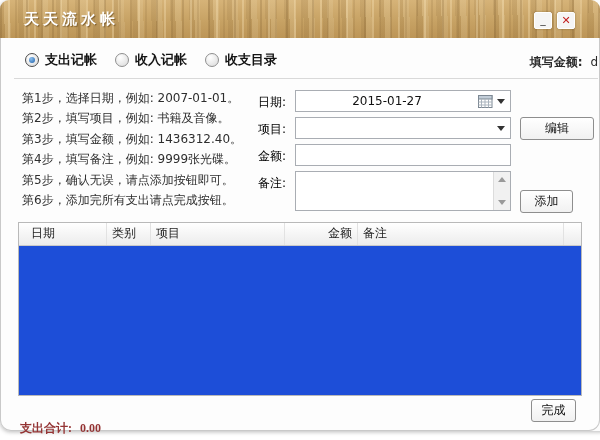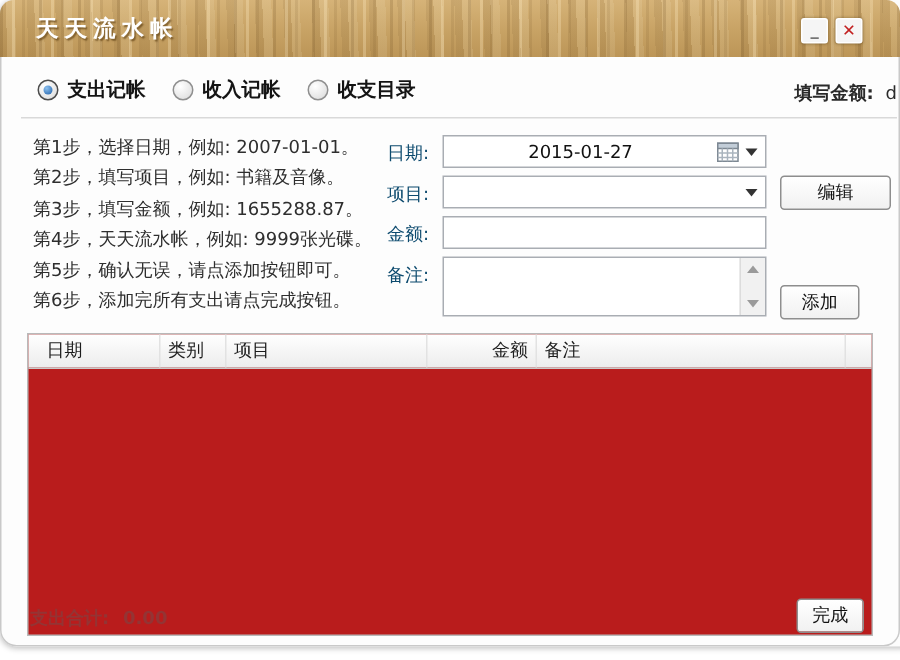--- a/index.html
+++ b/index.html
@@ -35,21 +35,21 @@
              background:radial-gradient(circle at 35% 30%,#8cc0ef,#1e5fa8);}
   .radio .rlabel{margin-left:6px;font-size:13px;font-weight:bold;color:#141414;}
   .curuser{position:absolute;top:54px;right:14px;font-size:12px;color:#2a2a2a;}
   .curuser .ulab{font-weight:bold;}
   .curuser .uval{margin-left:4px;}
   .sep{position:absolute;left:14px;right:14px;top:78px;height:0;border-top:1px solid #d9d9d9;}
   
   .steps{position:absolute;left:22px;top:88px;width:238px;}
   .steps div{font-size:12px;line-height:20.4px;color:#2e2e2e;white-space:nowrap;}
   
-  .flabel{position:absolute;left:258px;font-size:12px;color:#0c4a6e;}
+  .flabel{position:absolute;left:258px;font-size:12px;color:#000000;}
   .field{position:absolute;left:295px;width:216px;background:#fff;border:1px solid #a9adb3;box-sizing:border-box;}
   .txt{border:none;outline:none;width:100%;height:100%;font-size:12px;font-family:inherit;color:#111;
        padding:0 4px;box-sizing:border-box;background:transparent;text-align:center;}
   .date-field{top:90px;height:22px;display:flex;align-items:center;}
   .date-field .txt{flex:1;}
   .cal-ic{width:15px;height:14px;margin-right:2px;flex:0 0 auto;}
   .dd-arrow{width:0;height:0;border-left:4px solid transparent;border-right:4px solid transparent;
             border-top:5px solid #333;margin:0 5px 0 2px;flex:0 0 auto;}
   .proj-field{top:117px;height:22px;display:flex;align-items:center;cursor:pointer;}
   .proj-field .ptext{flex:1;font-size:12px;color:#111;padding-left:4px;}
@@ -59,34 +59,34 @@
   .vscroll{flex:0 0 16px;background:#f1f1f1;border-left:1px solid #dcdcdc;position:relative;}
   .vscroll .up,.vscroll .dn{position:absolute;left:4px;width:0;height:0;border-left:4px solid transparent;border-right:4px solid transparent;}
   .vscroll .up{top:5px;border-bottom:5px solid #9a9a9a;}
   .vscroll .dn{bottom:5px;border-top:5px solid #9a9a9a;}
   .btn{position:absolute;background:linear-gradient(180deg,#ffffff,#f1f1f1);border:1px solid #8e8e8e;
        border-radius:3px;font-size:12px;color:#111;text-align:center;cursor:pointer;
        font-family:inherit;padding:0;box-sizing:border-box;}
   .btn-edit{left:520px;top:117px;width:74px;height:23px;}
   .btn-add{left:520px;top:190px;width:53px;height:23px;}
   
-  .grid{position:absolute;left:18px;top:222px;width:564px;height:202px;background:#b91c1c;
+  .grid{position:absolute;left:18px;top:222px;width:564px;height:174px;background:#1d4ed8;
         border:1px solid #b9b9b9;box-sizing:border-box;}
   .ghead{display:flex;height:22px;background:linear-gradient(180deg,#ffffff,#ececec);
          border-bottom:1px solid #c9c9c9;}
   .gcell{font-size:12px;color:#1d1d1d;line-height:21px;padding:0 5px;border-right:1px solid #e2e2e2;
          box-sizing:border-box;overflow:hidden;}
   .c-date{width:88px;padding-left:12px;}
   .c-cat{width:44px;}
   .c-proj{width:134px;}
   .c-amt{width:73px;text-align:right;}
   .c-note{flex:1;}
   .c-fill{width:17px;border-right:none;}
   
-  .total{position:absolute;left:20px;top:404px;font-size:12px;font-weight:bold;color:#943434;}
+  .total{position:absolute;left:20px;top:420px;font-size:12px;font-weight:bold;color:#943434;font-family:Liberation Serif, serif;}
   .total .tval{margin-left:5px;}
   .btn-del{left:468px;top:399px;width:49px;height:23px;}
   .btn-done{left:531px;top:399px;width:45px;height:23px;}
 </style>
 </head>
 <body>
 
 <div class="window">
 
   <div class="titlebar">
@@ -117,22 +117,22 @@
   <div class="curuser">
     <span class="ulab">填写金额:</span>
     <span class="uval">d</span>
   </div>
 
   <div class="sep"></div>
 
   <div class="steps">
     <div>第1步，选择日期，例如: 2007-01-01。</div>
     <div>第2步，填写项目，例如: 书籍及音像。</div>
-    <div>第3步，填写金额，例如: 1655288.87。</div>
-    <div>第4步，天天流水帐，例如: 9999张光碟。</div>
+    <div>第3步，填写金额，例如: 1436312.40。</div>
+    <div>第4步，填写备注，例如: 9999张光碟。</div>
     <div>第5步，确认无误，请点添加按钮即可。</div>
     <div>第6步，添加完所有支出请点完成按钮。</div>
   </div>
 
   <span class="flabel" style="top:94px;">日期:</span>
   <span class="flabel" style="top:121px;">项目:</span>
   <span class="flabel" style="top:148px;">金额:</span>
   <span class="flabel" style="top:175px;">备注:</span>
 
   <div class="field date-field">

